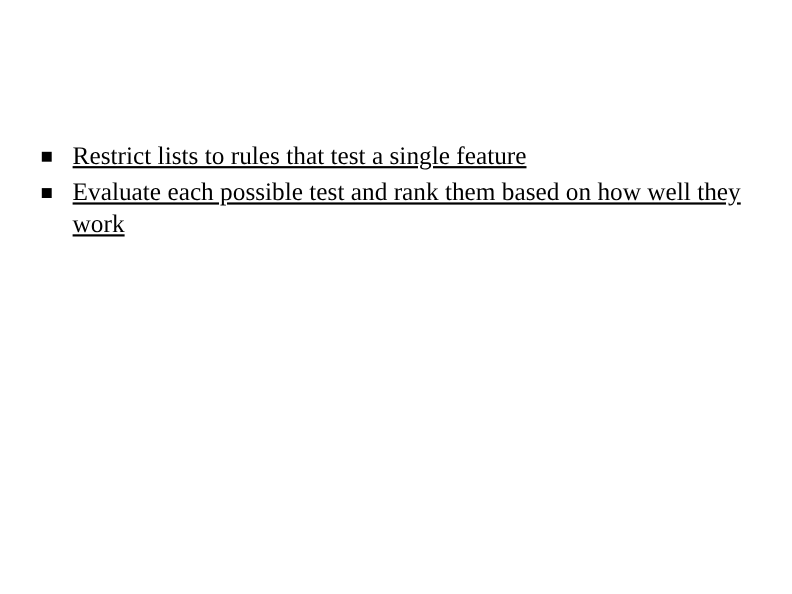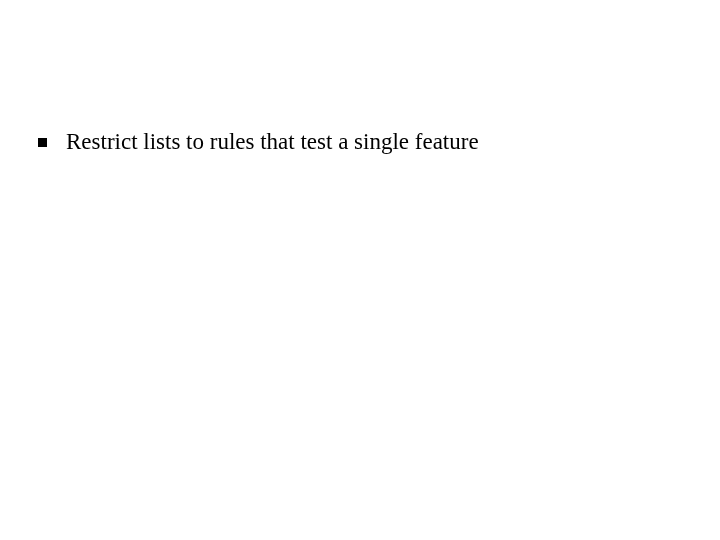--- a/index.html
+++ b/index.html
@@ -29,20 +29,21 @@
   .body {
     position: absolute;
     top: 128px;
     left: 38px;
     right: 38px;
   }
   ul.bullets {
     list-style: none;
     margin: 0;
     padding: 0;
+    text-decoration: underline;
   }
   ul.bullets > li {
     position: relative;
     padding-left: 28px;
     font-size: 23px;
     line-height: 1.25;
     margin-bottom: 4px;
   }
   ul.bullets > li .marker {
     position: absolute;
@@ -56,15 +57,19 @@
 </head>
 <body>
 
 <div class="slide">
   <div class="body">
     <ul class="bullets">
       <li>
         <span class="marker"></span>
         <span>Restrict lists to rules that test a single feature</span>
       </li>
+      <li>
+        <span class="marker"></span>
+        <span>Evaluate each possible test and rank them based on how well they work</span>
+      </li>
     </ul>
   </div>
 </div>
 
 </body></html>

